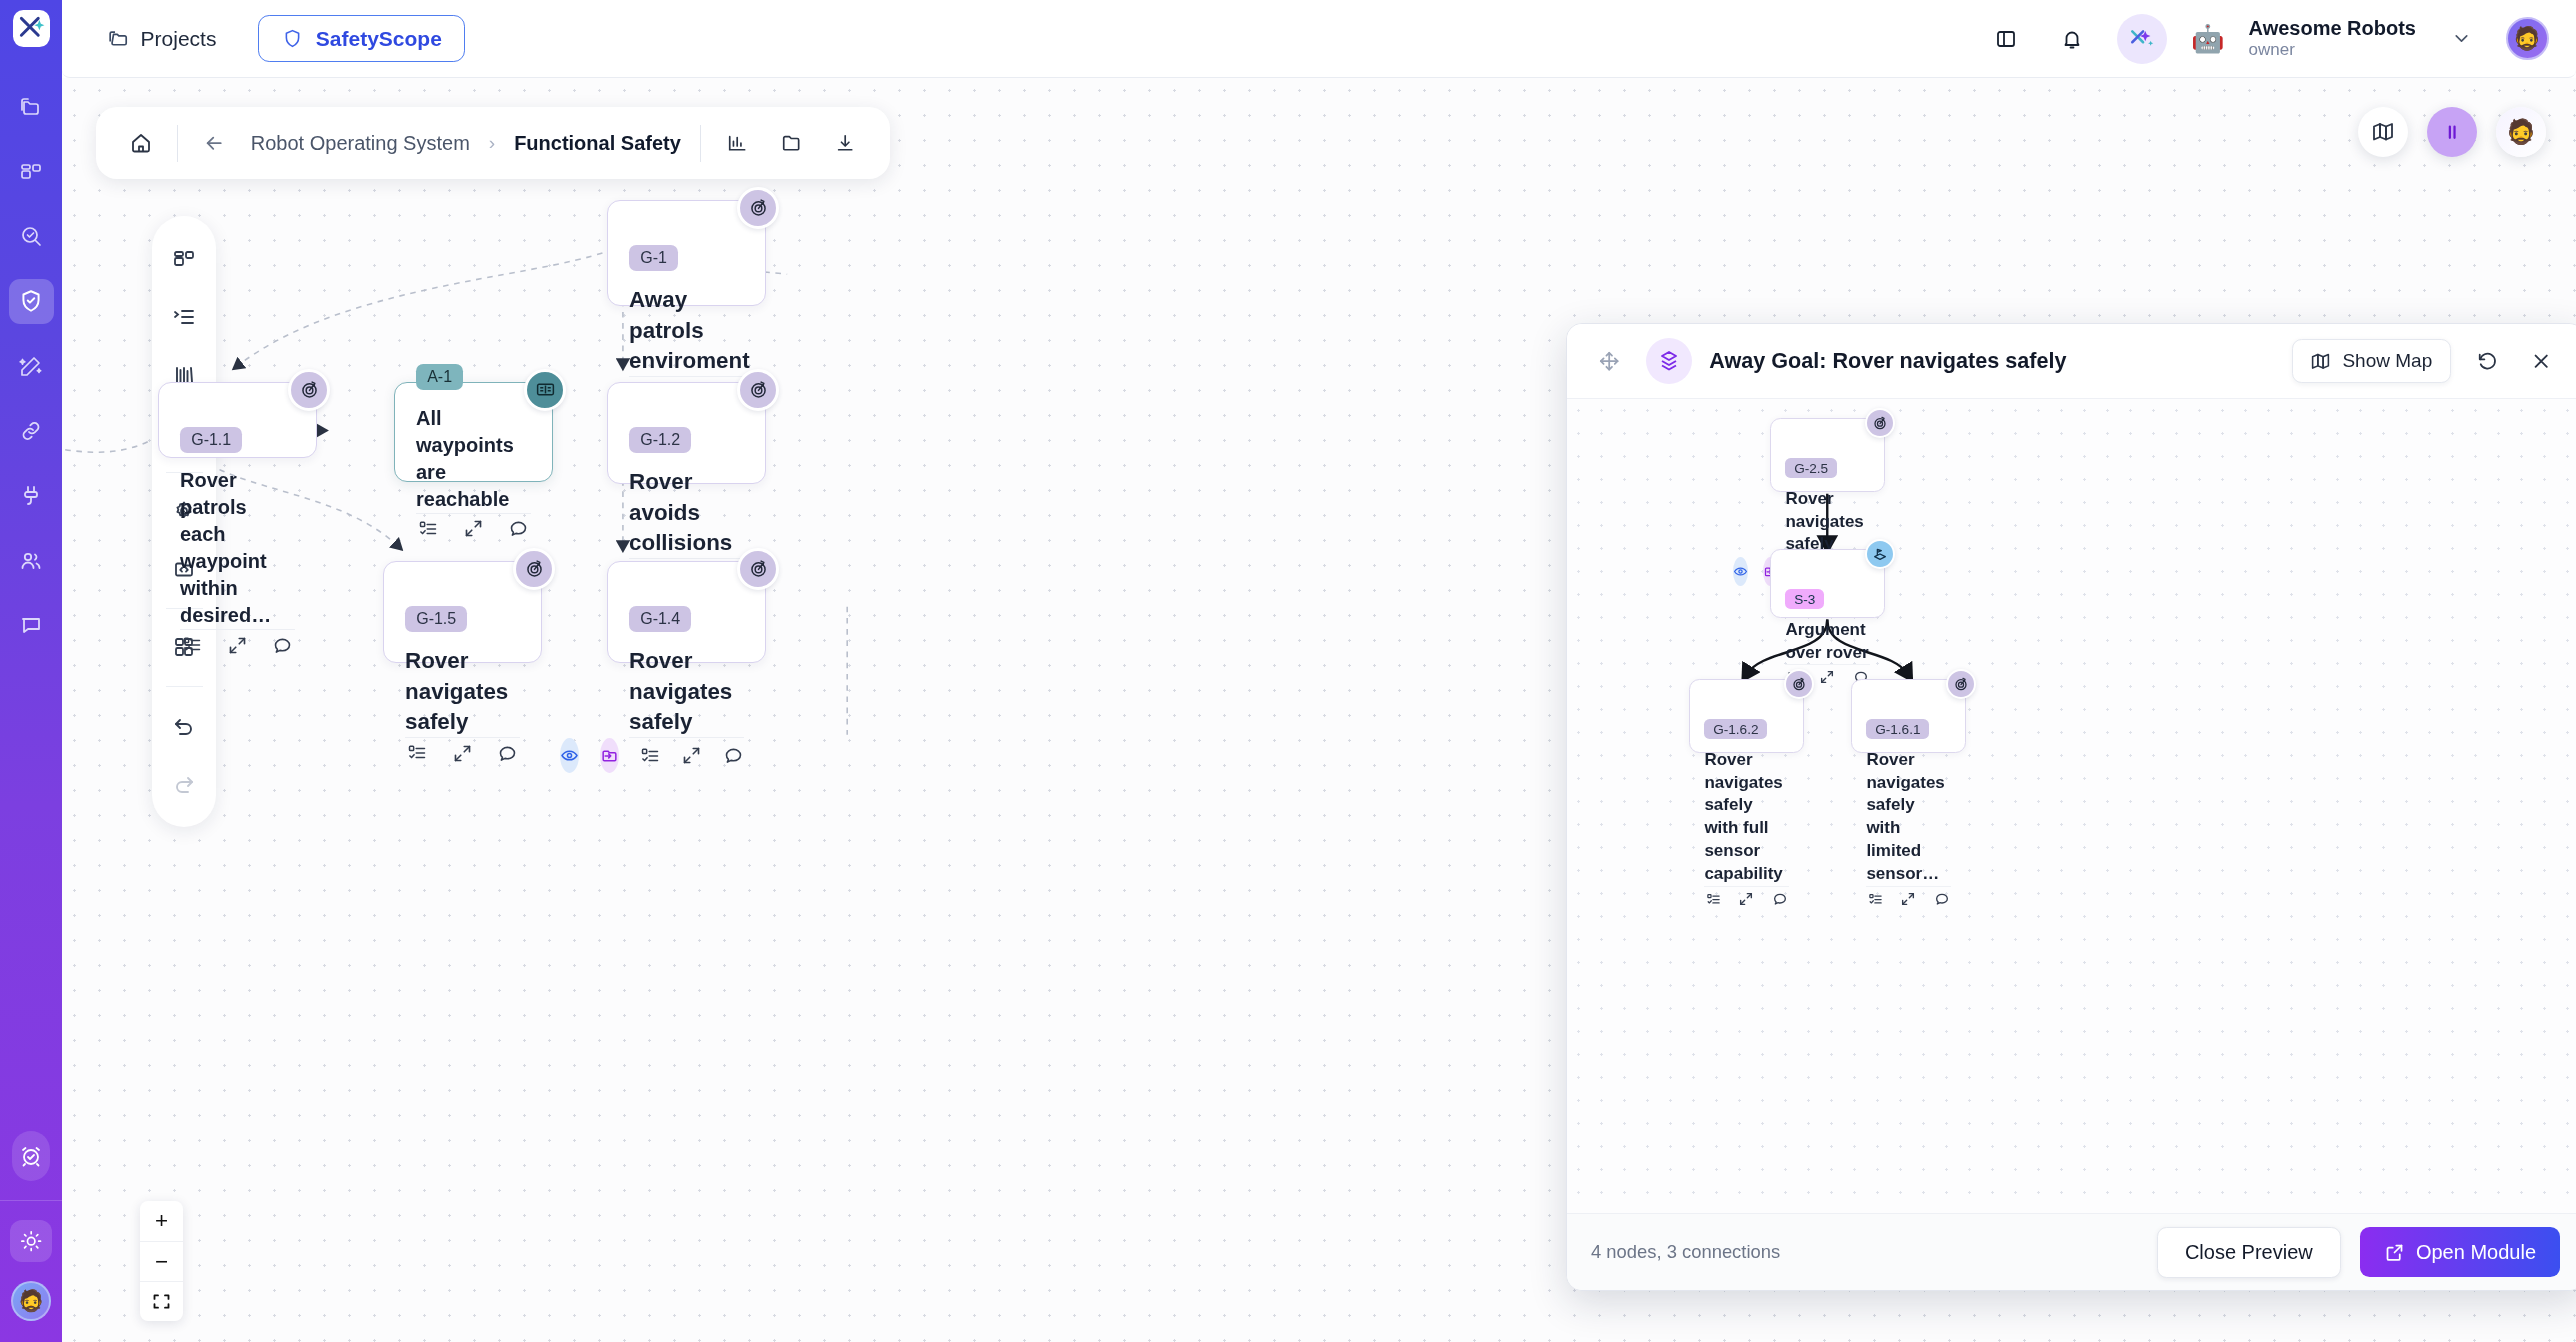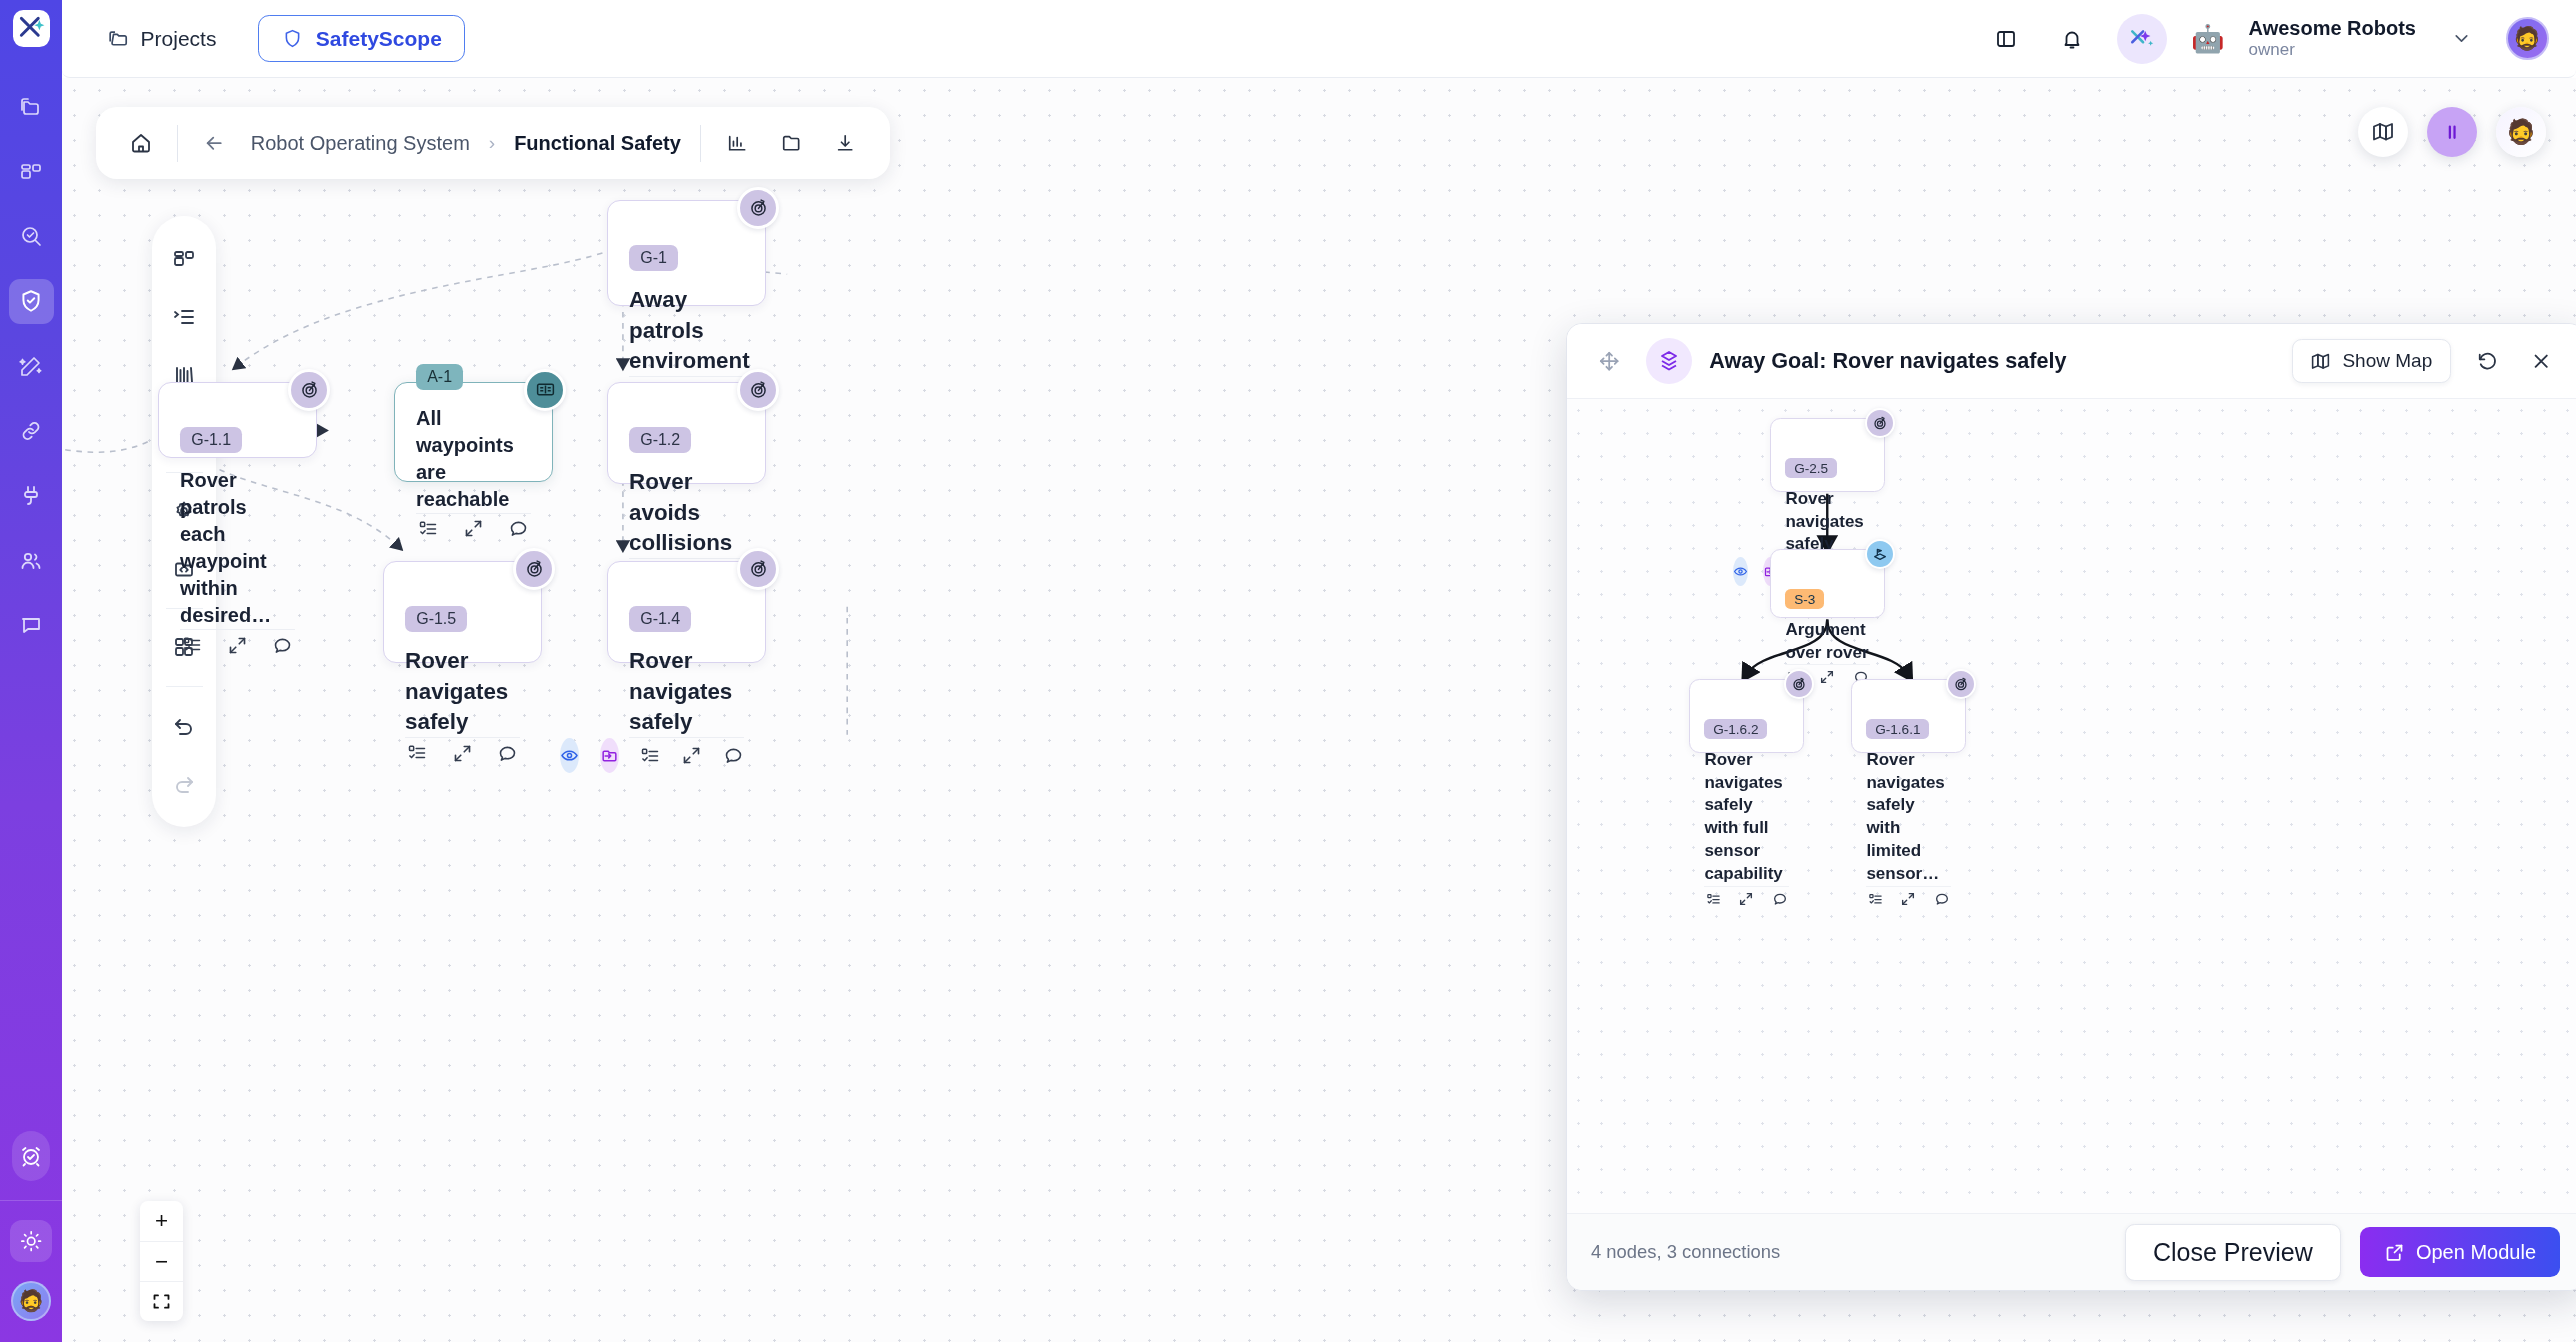--- a/index.html
+++ b/index.html
@@ -82,21 +82,21 @@
   .zoomctl div { height:40px; display:flex; align-items:center; justify-content:center; font-size:22.4px; color:#111; }
   .zoomctl div + div { border-top:0.8px solid #eef0f4; }
 
   
   .node { position:absolute; background:#fff; border:1.2px solid #d9d3ef; border-radius:13px;
           box-shadow:0 2.4px 9.6px rgba(30,40,80,.06); padding:16px 21px 0 21px; display:flex; flex-direction:column; }
   .node.teal { border:1.6px solid #7fb3ba; box-shadow:0 2.4px 11.2px rgba(30,70,80,.10);justify-content:center; }
   .badge { display:inline-block; align-self:flex-start; background:#cdc4e4; color:#2c3346;
            font-size:16px; border-radius:7.2px; padding:4px 11.2px; font-weight:500;margin-top:28px; }
   .badge.teal { background:#7eb5bd; color:#183036; }
-  .badge.blue { background:#fdba74; color:#13324a; }
+  .badge.blue { background:#f0abfc; color:#13324a; }
   .node-title { font-size:22.4px; font-weight:bold; color:#1a2233; line-height:1.35; margin-top:14.4px; }
   .node-foot { margin-top:auto; border-top:0.8px solid #eceef3; height:50px;
                display:flex; align-items:center; justify-content:flex-end; gap:21px; }
   .node-foot .act { width:30px;height:30px;display:flex;align-items:center;justify-content:center; }
   .act.eye { width:35px;height:35px;border-radius:50%;background:#dce9fb; }
   .act.fold { width:35px;height:35px;border-radius:50%;background:#f0defb; }
   .node-corner { position:absolute; right:-14.4px; top:-14.4px; width:42px; height:42px; border-radius:50%;
       background:#cdc4e4; border:3.2px solid #fff; display:flex; align-items:center; justify-content:center;
       box-shadow:0 1.6px 5.6px rgba(30,40,80,.12); }
   .node-corner.teal { background:#4e8e99; }
@@ -112,21 +112,21 @@
   .pv-showmap { margin-left:auto; display:flex; align-items:center; gap:11.2px; background:#fff;
       border:0.8px solid #e5e8ef; border-radius:9.6px; padding:9.6px 17.6px; box-shadow:0 1.6px 4.8px rgba(25,35,70,.06);
       font-size:19px; color:#1b2333; }
   .pv-hicon { width:37px;height:37px;display:flex;align-items:center;justify-content:center; }
   .pv-body { flex:1; position:relative; background:#fdfdfe;
       background-image:radial-gradient(circle,#dfe2ea 1px, transparent 1.1px); background-size:23px 23px; }
   .pv-foot { height:77px; border-top:0.8px solid #eef0f5; background:#fafbfc; display:flex; align-items:center;
              padding:0 24px; gap:19px; }
   .pv-count { font-size:18.4px; color:#6c7588; }
   .btn-close { margin-left:auto; background:#fff; border:0.8px solid #e4e7ee; border-radius:9.6px;
-      padding:13px 27px; font-size:25px; color:#131a2a; box-shadow:0 1.6px 4.8px rgba(25,35,70,.07); }
+      padding:13px 27px; font-size:20px; color:#131a2a; box-shadow:0 1.6px 4.8px rgba(25,35,70,.07); }
   .btn-open { background:linear-gradient(90deg,#8b2df0,#3b4ff0); color:#fff; border-radius:9.6px;
       padding:13.6px 24px; font-size:20px; display:flex; align-items:center; gap:11.2px; }
 
   .mini { position:absolute; background:#fff; border:1.2px solid #ddd8ee; border-radius:10.4px; padding:11.2px 14.4px 0 14.4px;
           display:flex; flex-direction:column; box-shadow:0 1.6px 7.2px rgba(30,40,80,.05); }
   .mini .badge { font-size:13.6px; padding:2.4px 8.8px; border-radius:5.6px; }
   .mini-title { font-size:17px; font-weight:bold; color:#1a2233; line-height:1.35; margin-top:9.6px; }
   .mini-foot { margin-top:auto; border-top:0.8px solid #eff1f5; height:38px; display:flex; align-items:center;
                justify-content:flex-end; gap:15px; }
   .mini-foot .act { width:24px;height:24px;display:flex;align-items:center;justify-content:center; }

